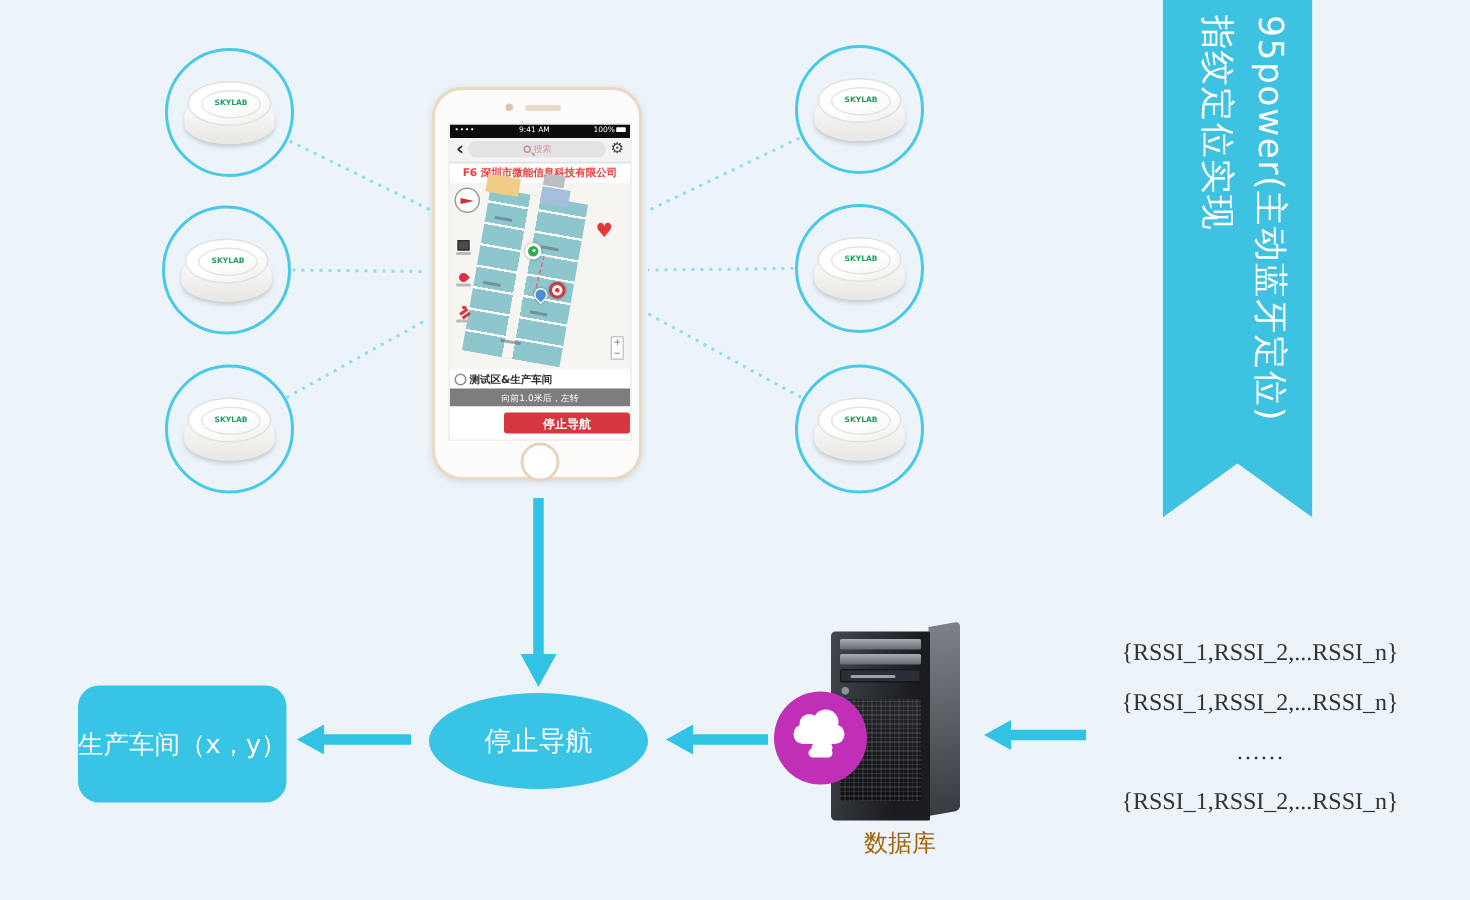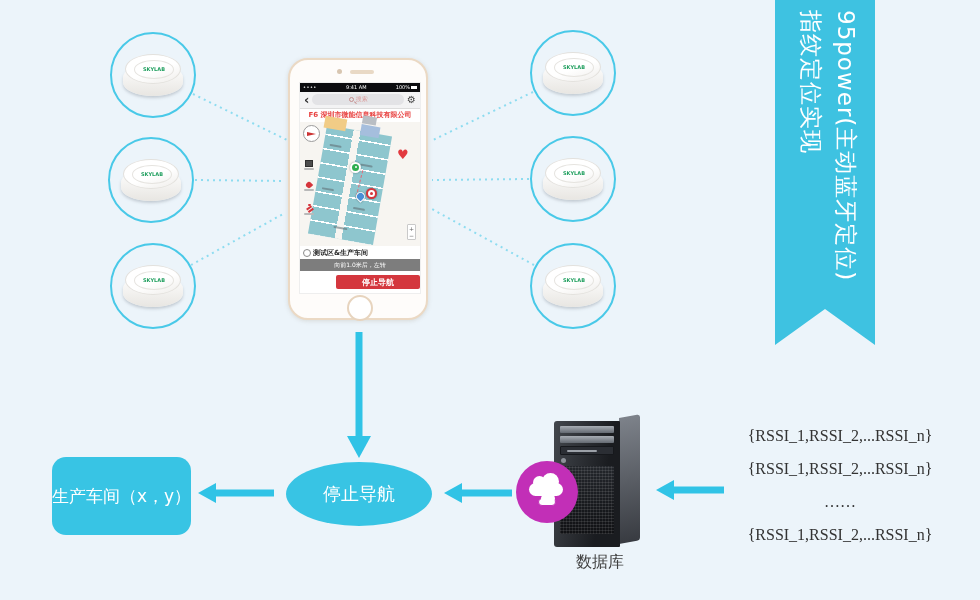--- a/index.html
+++ b/index.html
@@ -102,21 +102,21 @@
           repeating-linear-gradient(90deg, rgba(255,255,255,.08) 0 1px, transparent 1px 3px),
           linear-gradient(#23262b,#101114); }
   .cloudbadge { position:absolute; left:-36px; top:46px; width:62px; height:62px; background:#c22fb7; border-radius:50%; z-index:3; }
   .cloud { position:absolute; left:13px; top:22px; width:34px; height:13px; background:#fff; border-radius:8px; }
   .cloud:before { content:""; position:absolute; left:4px; top:-7px; width:13px; height:13px; background:#fff; border-radius:50%; }
   .cloud:after { content:""; position:absolute; left:13px; top:-10px; width:17px; height:17px; background:#fff; border-radius:50%; }
   .cloud2 { position:absolute; left:22px; top:37px; width:18px; height:8px; background:#fff; border-radius:5px; border:1.5px solid #c22fb7; }
   .cloud2:before { content:""; position:absolute; left:2px; top:-4px; width:7px; height:7px; background:#fff; border-radius:50%; }
   .cloud2:after { content:""; position:absolute; left:7px; top:-5px; width:9px; height:9px; background:#fff; border-radius:50%; }
 
-  #dblabel { position:absolute; left:540px; top:552px; width:120px; text-align:center; font-size:16px; color:#404040; z-index:2; }
+  #dblabel { position:absolute; left:540px; top:552px; width:120px; text-align:center; font-size:16px; color:#a16207; z-index:2; }
 
   #rssi { position:absolute; left:733px; top:419px; width:214px; text-align:center; color:#333; font-size:16px; z-index:2; }
   #rssi div { line-height:33px; white-space:nowrap;font-family:Liberation Serif, serif; }
 
   
   #ribbon { position:absolute; left:775px; top:0; width:100px; height:345px; background:#3ec2e1; z-index:4;
             clip-path:polygon(0 0,100% 0,100% 100%,50% calc(100% - 36px),0 100%); }
   #ribbon .vtext { position:absolute; left:88px; top:10px; transform:rotate(90deg); transform-origin:0 0;
                    color:#fff; font-size:23px; line-height:35px; font-weight:500; letter-spacing:1px; white-space:nowrap; }
 </style>

